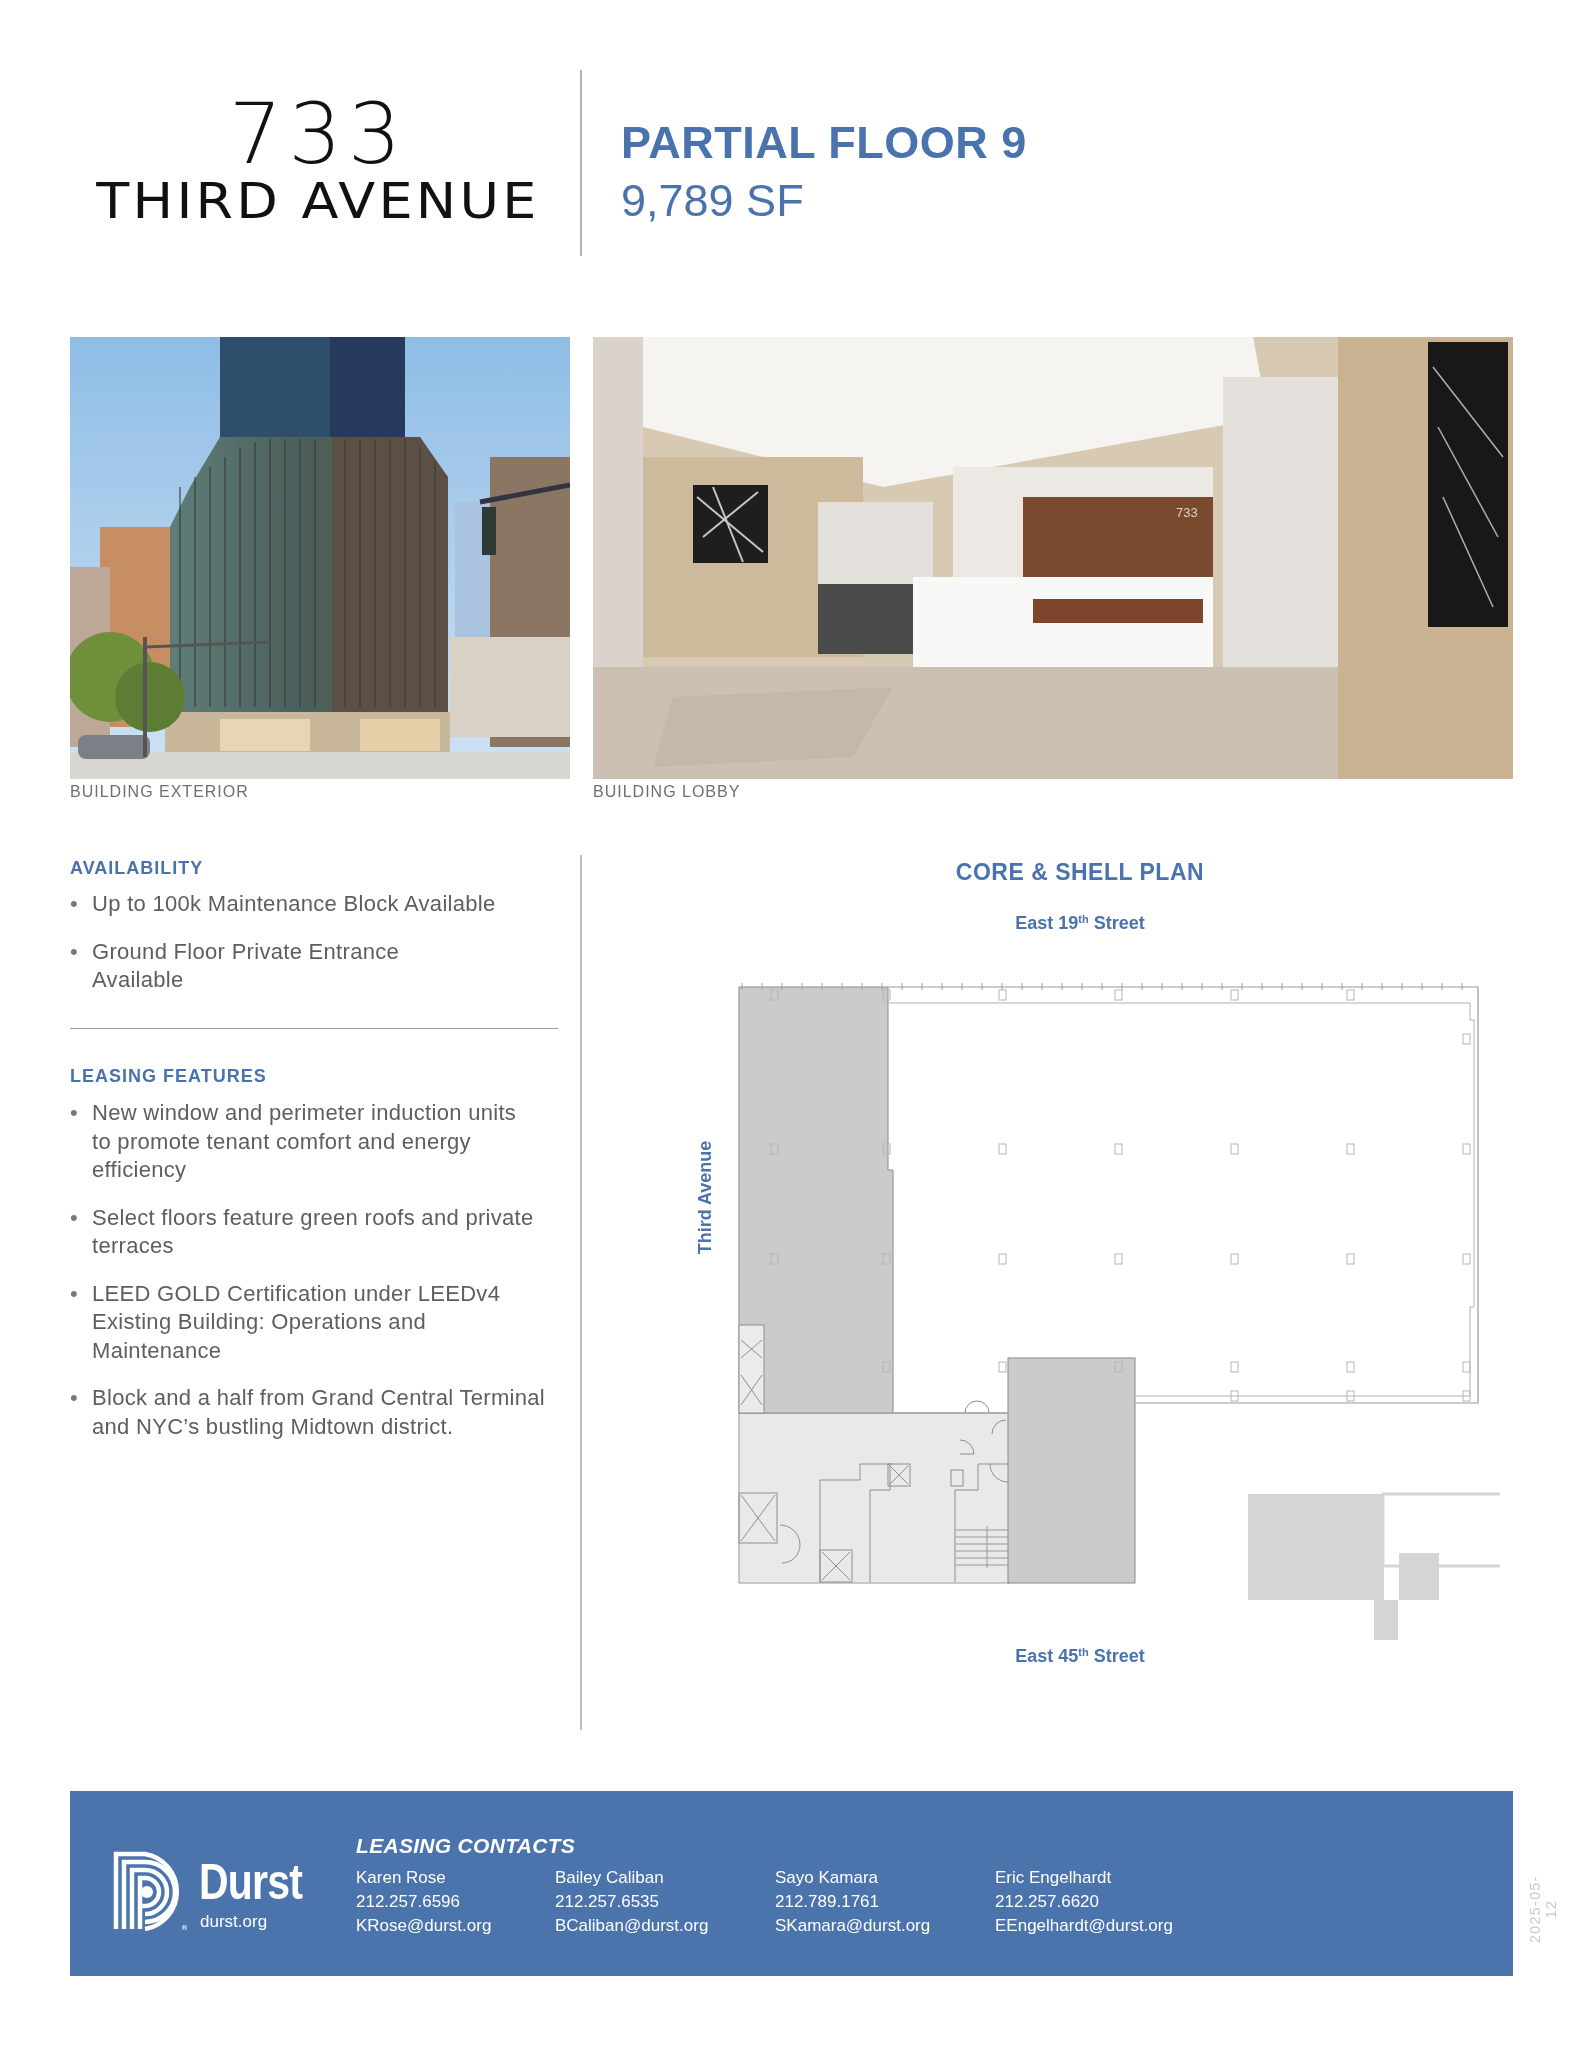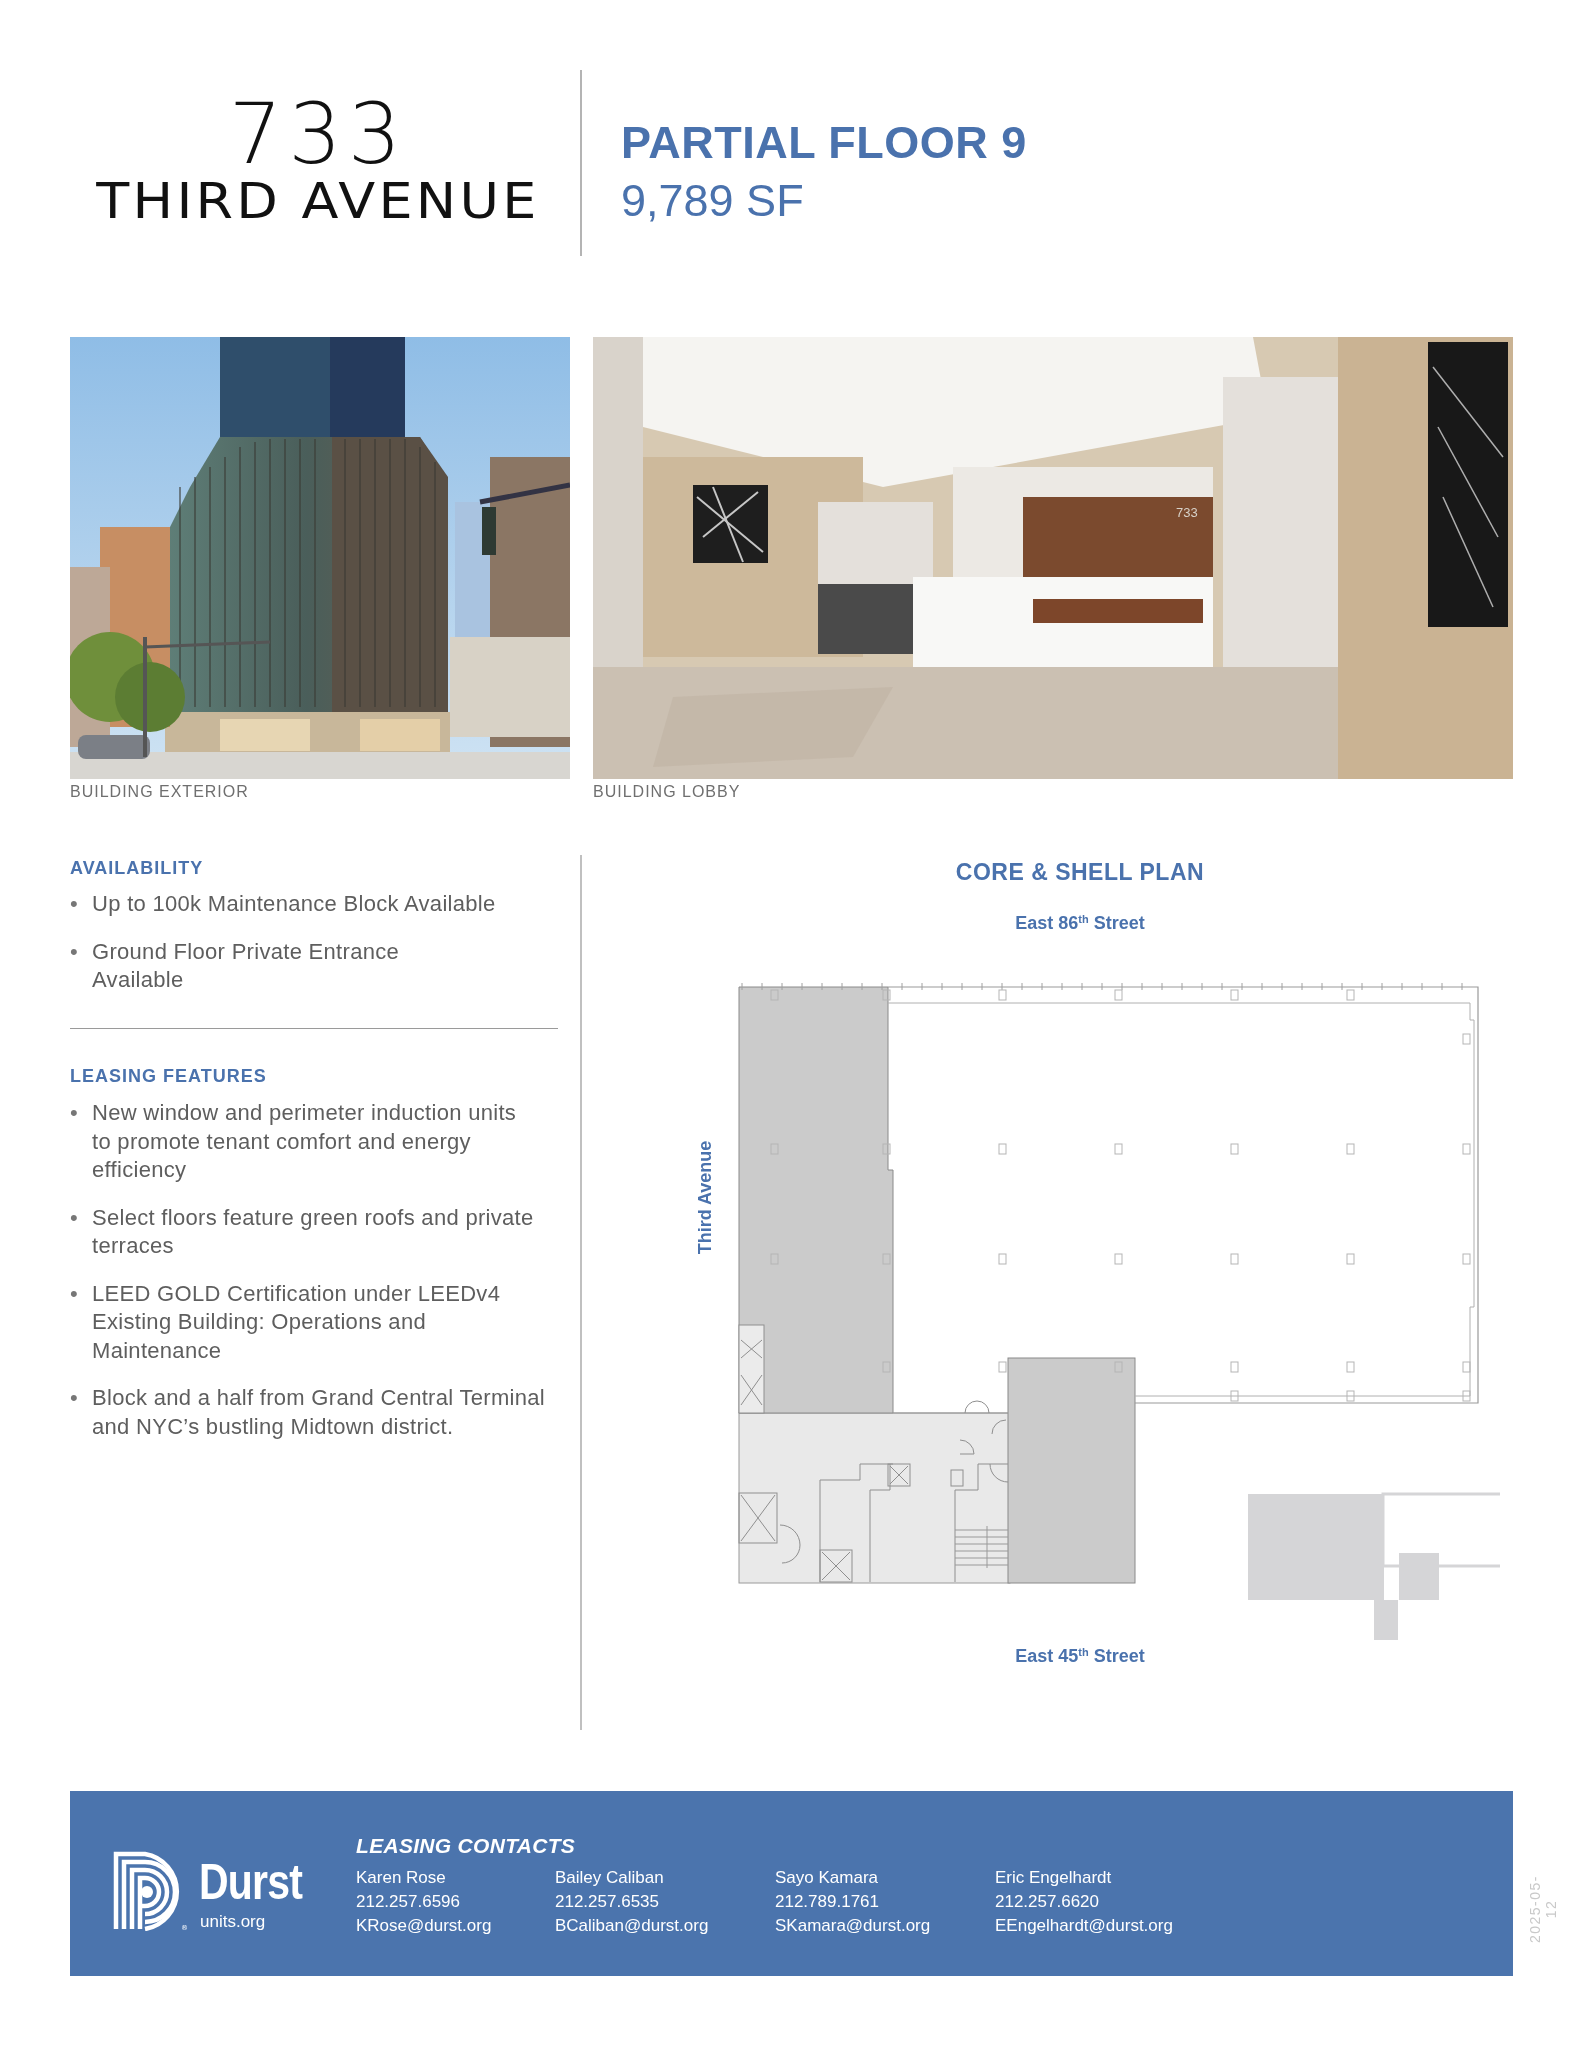--- a/index.html
+++ b/index.html
@@ -165,21 +165,21 @@
 <ul class="abs bullets ul-feat">
   <li style="width:470px">New window and perimeter induction units to promote tenant comfort and energy efficiency</li>
   <li style="width:470px">Select floors feature green roofs and private terraces</li>
   <li style="width:480px">LEED GOLD Certification under LEEDv4 Existing Building: Operations and Maintenance</li>
   <li style="width:480px">Block and a half from Grand Central Terminal and NYC’s bustling Midtown district.</li>
 </ul>
 <div class="abs col-divider"></div>
 
 <div class="abs plan-title">CORE &amp; SHELL PLAN</div>
 <div class="abs street-label st-46">
-  <span>East 86</span><sup>th</sup><span> Street</span>
+  <span>East 19</span><sup>th</sup><span> Street</span>
 </div>
 <div class="abs street-label st-third">Third Avenue</div>
 <div class="abs street-label st-45">
   <span>East 45</span><sup>th</sup><span> Street</span>
 </div>
 
 <svg class="abs plan-svg" width="760" height="615" viewBox="730 975 760 615">
 
   <rect x="739" y="1413" width="271" height="170" fill="#e9e9e9" stroke="#9a9a9a" stroke-width="1"></rect>
 
@@ -313,21 +313,21 @@
   <g fill="none" stroke="#ffffff" stroke-width="4.5">
     <path d="M 3 80 L 3 5 L 32 5 A 38 38 0 0 1 32 80"></path>
     <path d="M 11 80 L 11 13 L 32 13 A 30 30 0 0 1 32 73"></path>
     <path d="M 19 80 L 19 21 L 32 21 A 22 22 0 0 1 32 65"></path>
     <path d="M 27 80 L 27 29 L 32 29 A 14 14 0 0 1 32 57 L 27 57"></path>
   </g>
   <circle cx="34" cy="43" r="6" fill="#ffffff"></circle>
   <text x="68" y="81" font-size="7" fill="#ffffff" font-family="DejaVu Sans, sans-serif">®</text>
 </svg>
 <div class="abs logo-word">Durst</div>
-<div class="abs logo-url">units.org</div>
+<div class="abs logo-url">durst.org</div>
 <div class="abs leasing-title">LEASING CONTACTS</div>
 
 <div class="abs contact c0">
   <div class="cname">Karen Rose</div>
   <div>212.257.6596</div>
   <div>KRose@durst.org</div>
 </div>
 <div class="abs contact c1">
   <div class="cname">Bailey Caliban</div>
   <div>212.257.6535</div>

